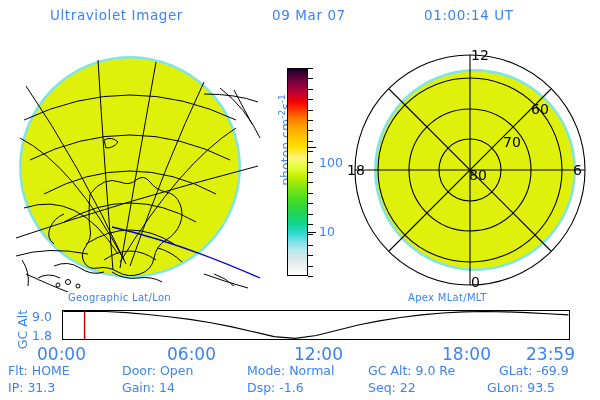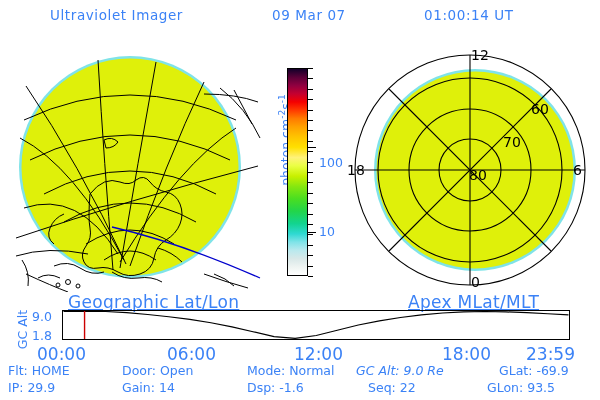--- a/index.html
+++ b/index.html
@@ -30,24 +30,23 @@
   #hdr-time  { left: 424px; }
 
   
   .panel { position: absolute; }
 
   #panel-geo  { left: 8px;   top: 42px; width: 255px; height: 250px; }
   #panel-apex { left: 345px; top: 42px; width: 250px; height: 250px; }
 
   .panel-title {
     position: absolute;
-    font-size: 17px;
+    font-size: 10px;
     white-space: nowrap;
     letter-spacing: 0.3px;
-    text-decoration: underline;
   }
   #title-geo  { left: 68px;  top: 292px; }
   #title-apex { left: 408px; top: 292px; }
 
   
   #colorbar-group { position: absolute; left: 262px; top: 60px; width: 80px; height: 230px; }
 
   #colorbar-axis-label {
     position: absolute;
     left: -52px;
@@ -331,25 +330,25 @@
       <div class="strip-xtick" style="left: 294px;">12:00</div>
       <div class="strip-xtick" style="left: 442px;">18:00</div>
       <div class="strip-xtick" style="left: 526px;">23:59</div>
     </div>
 
   <div id="status-block">
     <div class="status-row" id="status-row-1">
         <div class="status-cell" style="left: 8px;"><span>Flt:</span><span> HOME</span></div>
         <div class="status-cell" style="left: 247px;"><span>Mode:</span><span> Normal</span></div>
         <div class="status-cell" style="left: 122px;"><span>Door:</span><span> Open</span></div>
-        <div class="status-cell" style="left: 356px; font-style: italic;"><span>GC Alt:</span><span> 9.0 Re</span></div>
+        <div class="status-cell" style="left: 368px;"><span>GC Alt:</span><span> 9.0 Re</span></div>
         <div class="status-cell" style="left: 499px;"><span>GLat:</span><span> -69.9</span></div>
       </div>
     <div class="status-row" id="status-row-2">
-        <div class="status-cell" style="left: 8px;"><span>IP:</span><span> 29.9</span></div>
+        <div class="status-cell" style="left: 8px;"><span>IP:</span><span> 31.3</span></div>
         <div class="status-cell" style="left: 122px;"><span>Gain:</span><span> 14</span></div>
         <div class="status-cell" style="left: 247px;"><span>Dsp:</span><span> -1.6</span></div>
         <div class="status-cell" style="left: 368px;"><span>Seq:</span><span> 22</span></div>
         <div class="status-cell" style="left: 487px;"><span>GLon:</span><span> 93.5</span></div>
       </div>
   </div>
 
 </div>
 
 </body></html>

